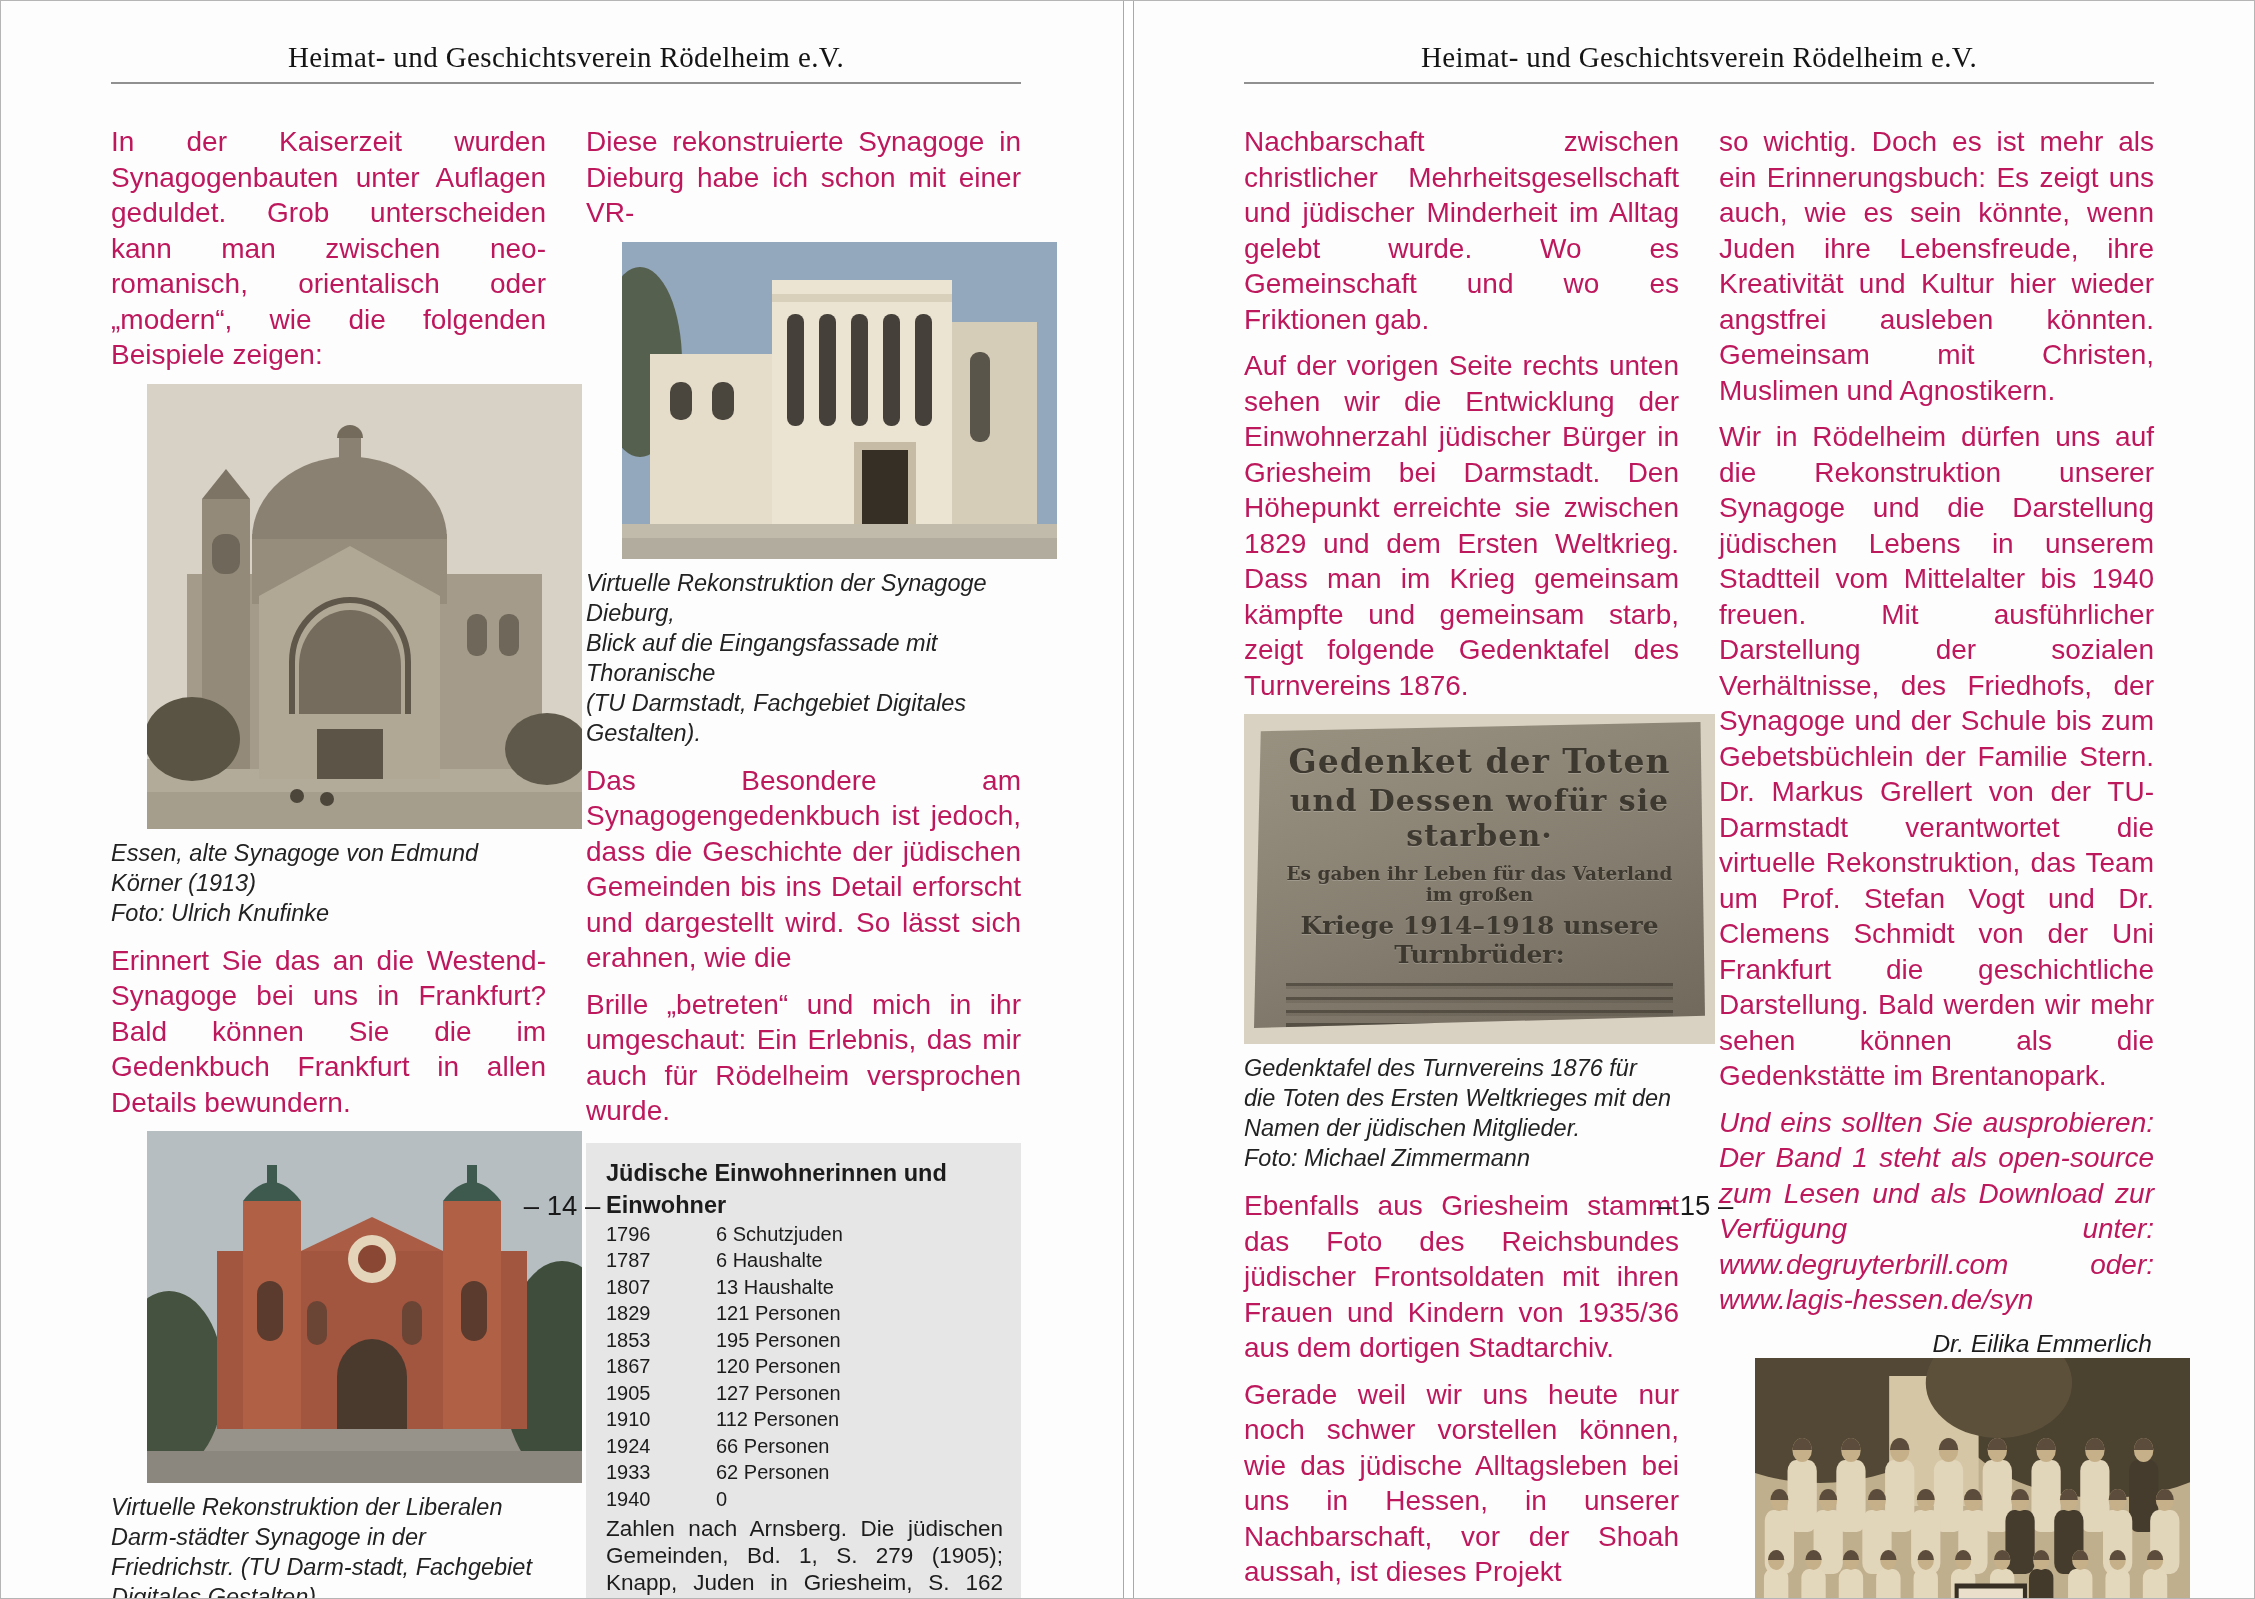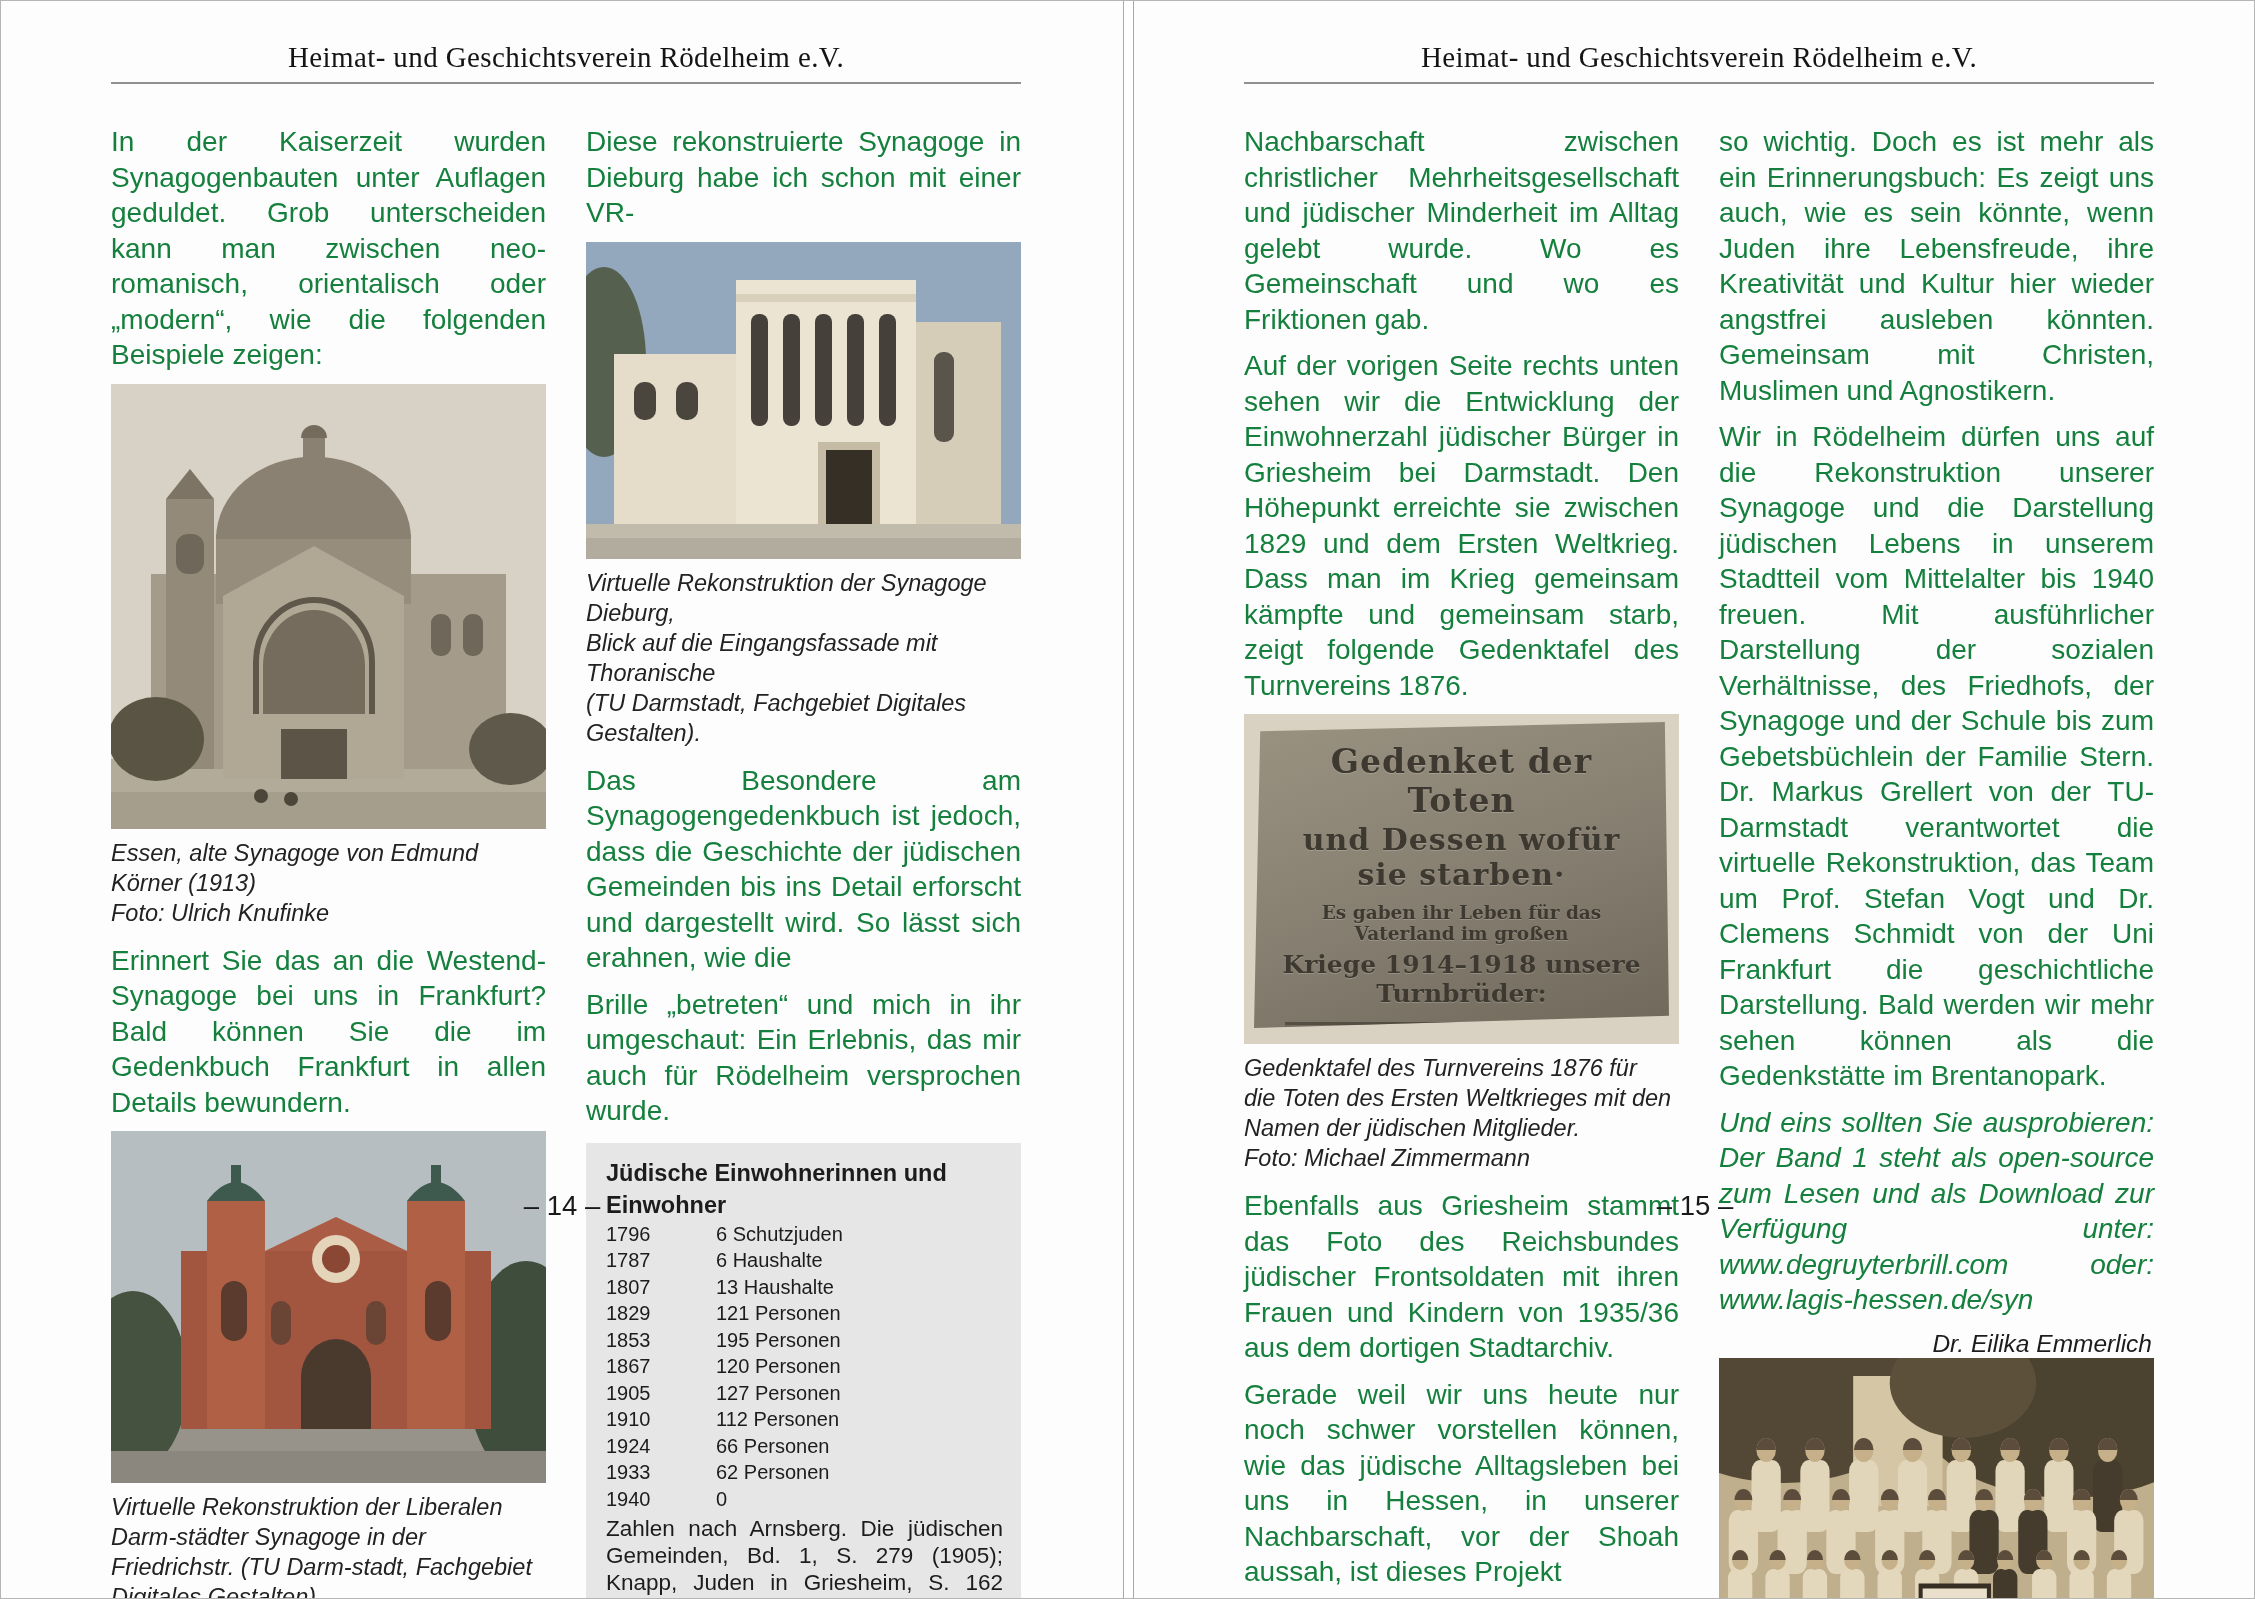--- a/index.html
+++ b/index.html
@@ -22,26 +22,26 @@
     font-family:"Liberation Serif", serif; font-size:29px; color:#141414;
     letter-spacing:0.4px;
   }
   .header-rule { border:none; border-top:2px solid #909090; margin:8px 102px 0 110px; }
 
   .cols { display:flex; gap:40px; margin:40px 102px 0 110px; }
   .col  { width:435px; flex:0 0 435px; }
 
   p.body {
     font-size:28px; line-height:35.5px; text-align:justify;
-    margin:0 0 11px; color:#15803d;
+    margin:0 0 11px; color:#be185d;
   }
   p.body--italic { font-style:italic; }
   .signature { text-align:right; font-style:italic; font-size:24.5px; margin:12px 2px 0 0; }
 
-  figure.fig { margin:0; position:relative; width:435px; }
+  figure.fig { margin:0; position:relative; width:435px;padding-left:36px; }
   .fig svg { display:block; width:100%; height:100%; }
   .fig--essen     { height:445px; margin-top:6px; }
   .fig--darmstadt { height:352px; margin-top:12px; }
   .fig--dieburg   { height:317px; margin-top:16px; }
   .fig--plaque    { height:330px; margin-top:24px; background:#d9d2c3; }
   .fig--group     { width:535px; height:340px; margin-top:60px; }
 
   .caption {
     font-style:italic; font-size:23.5px; line-height:30px;
     margin:9px 0 15px; white-space:pre-line; color:#222;

